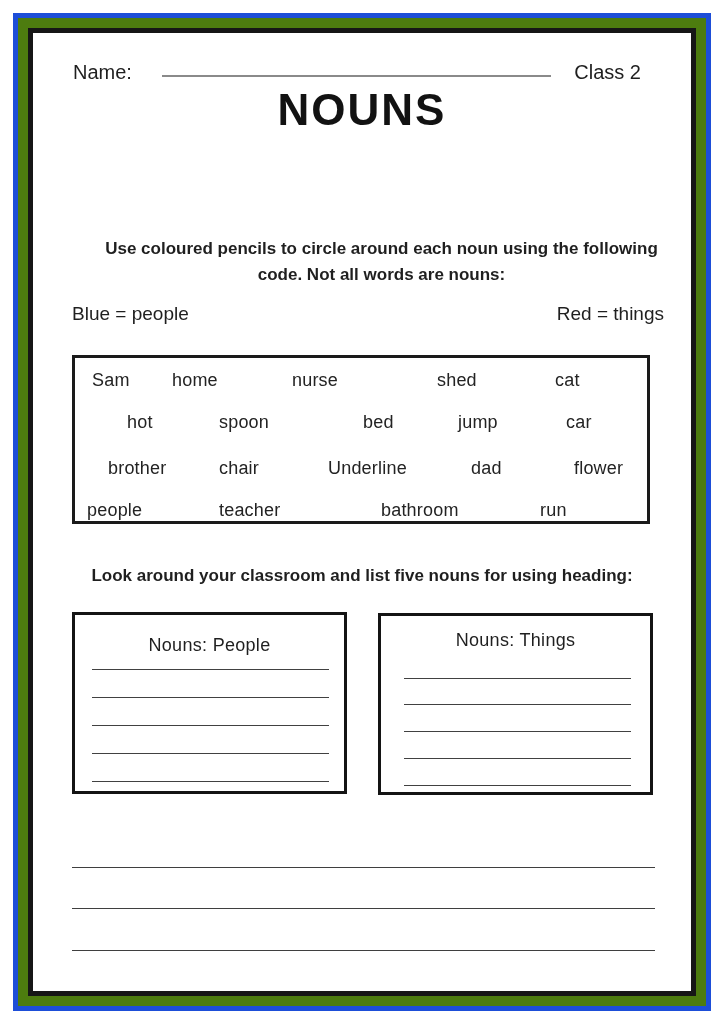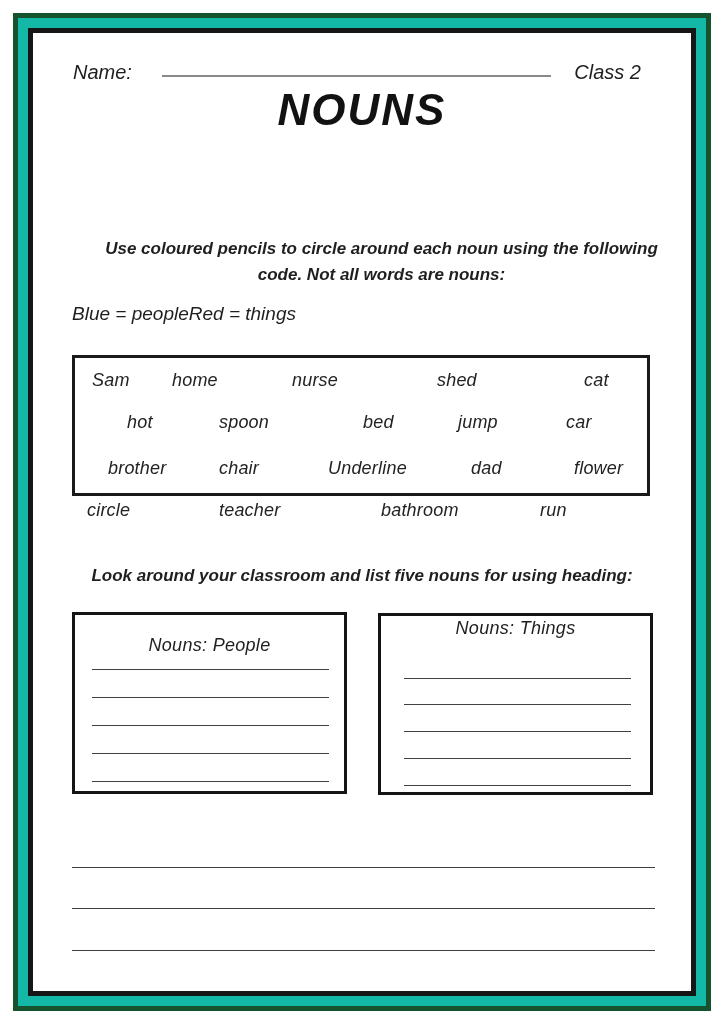--- a/index.html
+++ b/index.html
@@ -1,18 +1,18 @@
 <!DOCTYPE html>
 <html><head>
 <meta charset="utf-8">
 <style>
   * { margin:0; padding:0; box-sizing:border-box; }
   html,body { width:724px; height:1024px; background:#ffffff; overflow:hidden;
               font-family:"Liberation Sans","DejaVu Sans",sans-serif; color:#1f1f1f; }
-  .frame-outer { position:absolute; inset:13px; border:5px solid #14532d; background:#14b8a6;font-style:italic; }
+  .frame-outer { position:absolute; inset:13px; border:5px solid #1d4ed8; background:#4d7c0f; }
   .frame-inner { position:absolute; inset:10px; border:5px solid #161616; background:#ffffff; }
 
   
   .name-row { position:absolute; top:24px; left:0; right:0; height:30px;
               display:flex; align-items:center; padding:0 50px 0 40px; font-size:20px; }
   .name-line { flex:1; height:0; border-bottom:2px solid #8a8a8a; margin:8px 23px 0 30px; }
 
   .page-title { position:absolute; top:52px; left:0; right:0; text-align:center;
                 font-size:44px; font-weight:700; letter-spacing:2px; color:#121212; }
 
@@ -20,32 +20,32 @@
              border:2px solid #1a1a1a; display:flex; align-items:center; justify-content:center;
              font-size:20px; letter-spacing:.3px; }
 
   .instr { position:absolute; left:0; right:0; text-align:center; font-weight:700; }
   .instr-1 { top:203px; font-size:17px; line-height:26px;padding-left:39px; }
   .instr-1 span { display:inline-block; max-width:575px; }
   .instr-2 { top:533px; font-size:17px; }
   .instr-3 { top:789px; font-size:17px; }
 
   .legend { position:absolute; top:270px; left:39px; right:27px;
-            display:flex; font-size:19px; }
+            display:flex; justify-content:space-between; font-size:19px; }
 
-  .word-box { position:absolute; left:39px; top:322px; width:578px; height:141px;
+  .word-box { position:absolute; left:39px; top:322px; width:578px; height:169px;
               border:3px solid #1a1a1a; }
   .wb { position:absolute; font-size:18px; letter-spacing:.2px; white-space:nowrap; color:#232323; }
 
   .noun-box { position:absolute; border:3px solid #141414; width:275px; height:182px; }
   .noun-box-people { left:39px; top:579px; }
   .noun-box-things { left:345px; top:580px; }
   .box-head { text-align:center; font-size:18px; letter-spacing:.3px; }
   .noun-box-people .box-head { padding-top:20px; }
-  .noun-box-things .box-head { padding-top:2px; }
+  .noun-box-things .box-head { padding-top:14px; }
   .rule { position:absolute; height:0; border-top:1.6px solid #414141; }
   .noun-box-people .rule { left:17px; right:15px; }
   .noun-box-things .rule { left:23px; right:19px; }
 
   .sentence-line { position:absolute; left:39px; right:36px; height:0;
                    border-top:1.6px solid #3f3f3f; }
 </style>
 </head>
 <body>
 
@@ -67,35 +67,35 @@
       <div class="legend">
         <span>Blue = people</span>
         <span>Red = things</span>
       </div>
 
       <div class="word-box">
         <span class="wb" style="left:17px;top:12px">Sam</span>
         <span class="wb" style="left:97px;top:12px">home</span>
         <span class="wb" style="left:217px;top:12px">nurse</span>
         <span class="wb" style="left:362px;top:12px">shed</span>
-        <span class="wb" style="left:509px;top:12px">cat</span>
+        <span class="wb" style="left:480px;top:12px">cat</span>
 
         <span class="wb" style="left:52px;top:54px">hot</span>
         <span class="wb" style="left:144px;top:54px">spoon</span>
         <span class="wb" style="left:288px;top:54px">bed</span>
         <span class="wb" style="left:383px;top:54px">jump</span>
         <span class="wb" style="left:491px;top:54px">car</span>
 
         <span class="wb" style="left:33px;top:100px">brother</span>
         <span class="wb" style="left:144px;top:100px">chair</span>
         <span class="wb" style="left:253px;top:100px">Underline</span>
         <span class="wb" style="left:396px;top:100px">dad</span>
         <span class="wb" style="left:499px;top:100px">flower</span>
 
-        <span class="wb" style="left:12px;top:142px">circle</span>
+        <span class="wb" style="left:12px;top:142px">people</span>
         <span class="wb" style="left:144px;top:142px">teacher</span>
         <span class="wb" style="left:306px;top:142px">bathroom</span>
         <span class="wb" style="left:465px;top:142px">run</span>
       </div>
 
       <p class="instr instr-2">Look around your classroom and list five nouns for using heading:</p>
 
       <div class="noun-box noun-box-people">
         <div class="box-head">Nouns: People</div>
         <div class="rule" style="top:54px"></div>

